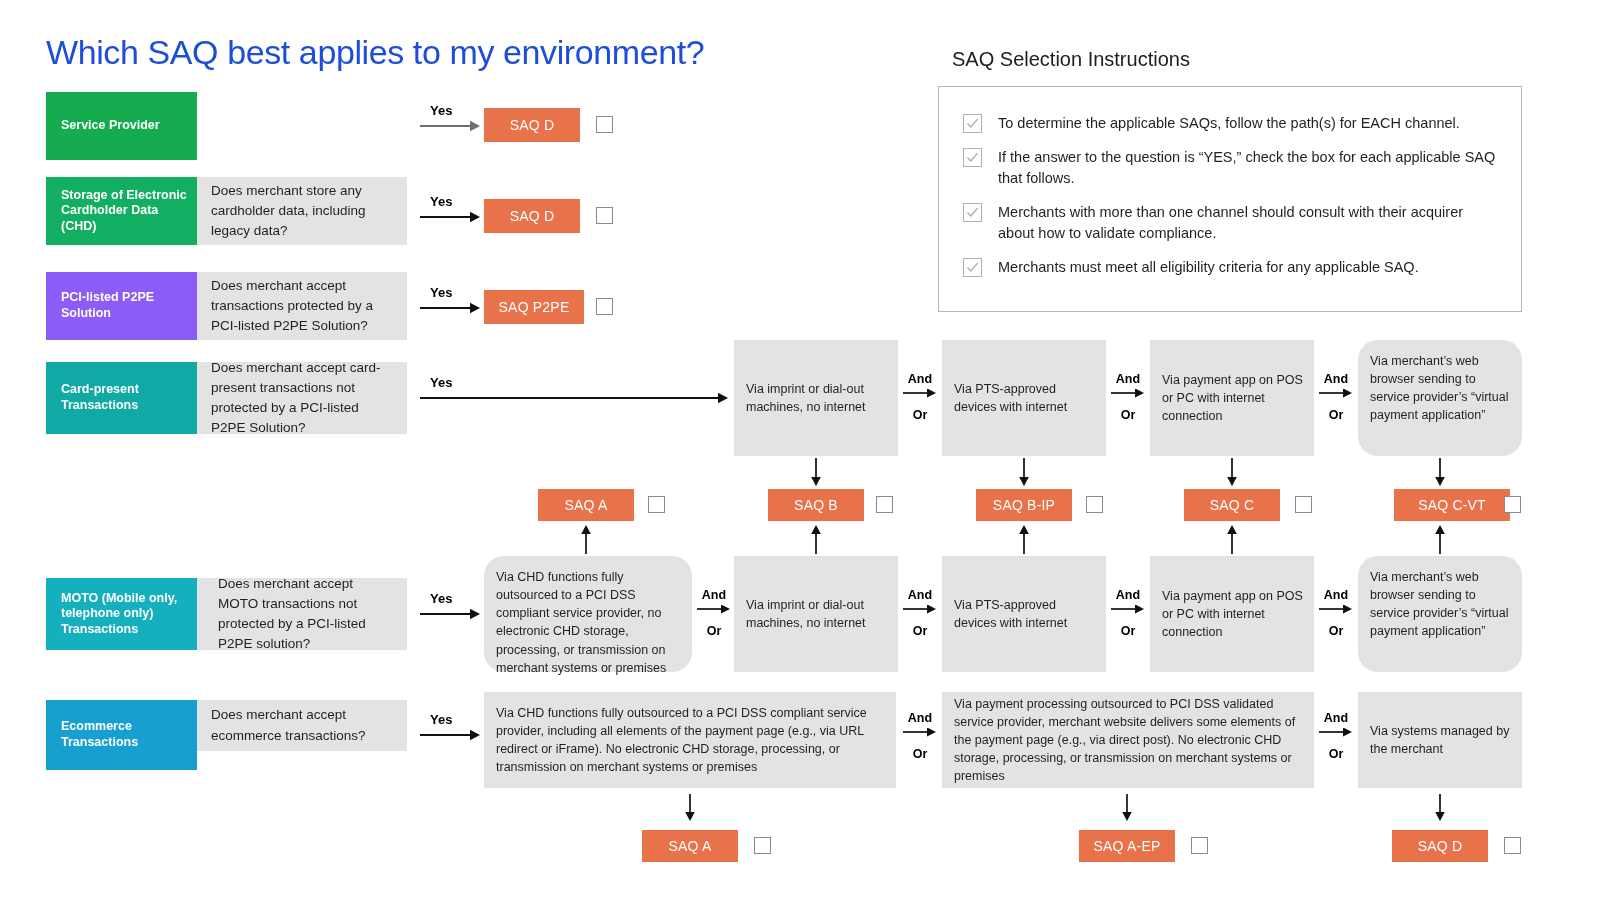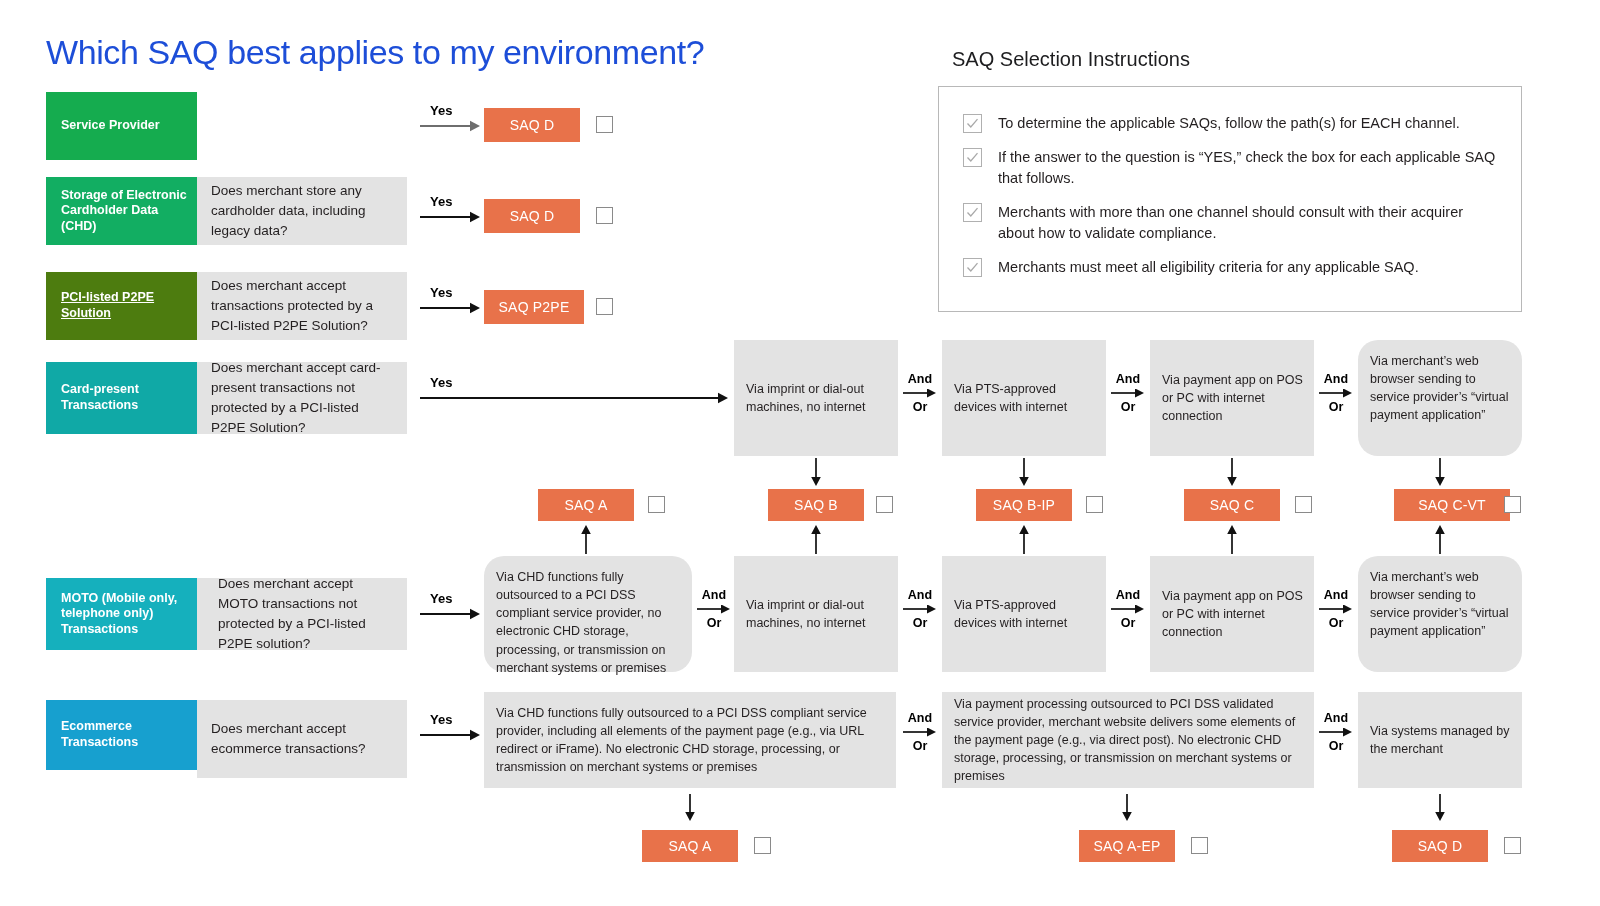--- a/index.html
+++ b/index.html
@@ -74,21 +74,21 @@
   }
   .gbox.topal{align-items:flex-start;padding-top:12px;border-radius:20px;}
 
   
   .yes-label{font-size:13px;font-weight:bold;color:#000;}
   .andor{
     width:34px;text-align:center;font-size:12.5px;font-weight:bold;color:#000;
     line-height:1.0;
   }
   .andor .a{display:block;margin-bottom:3px;}
-  .andor .o{display:block;margin-top:3px;}
+  .andor .o{display:block;margin-top:11px;}
   svg.conn{position:absolute;overflow:visible;}
 </style>
 </head>
 <body>
 
 <div id="canvas">
 
   <div class="abs page-title">Which SAQ best applies to my environment?</div>
 
   <div class="abs instr-title">SAQ Selection Instructions</div>
@@ -151,21 +151,21 @@
   <div class="abs yes-label" style="left:430px;top:194px;">Yes</div>
   <svg class="conn" style="left:420px;top:215px;" width="62" height="10">
     <line x1="0" y1="2" x2="50" y2="2" stroke="#111" stroke-width="1.8"></line>
     <polygon points="50,-3.2 60,2 50,7.2" fill="#111"></polygon>
   </svg>
   <div class="abs saq" style="left:484px;top:199px;width:96px;height:34px;">
     <span>SAQ D</span>
   </div>
   <div class="abs cbox" style="left:596px;top:207px;"></div>
 
-  <div class="abs qtag" style="left:46px;top:272px;height:68px;background:#4d7c0f;text-decoration:underline;">
+  <div class="abs qtag" style="left:46px;top:272px;height:68px;background:#8b5cf6;">
     <span>PCI-listed P2PE Solution</span>
   </div>
   <div class="abs qtext" style="left:197px;top:272px;width:210px;height:68px;">
     <span>Does merchant accept transactions protected by a PCI-listed P2PE Solution?</span>
   </div>
   <div class="abs yes-label" style="left:430px;top:285px;">Yes</div>
   <svg class="conn" style="left:420px;top:306px;" width="62" height="10">
     <line x1="0" y1="2" x2="50" y2="2" stroke="#111" stroke-width="1.8"></line>
     <polygon points="50,-3.2 60,2 50,7.2" fill="#111"></polygon>
   </svg>
@@ -342,21 +342,21 @@
     </svg>
     <span class="o">Or</span>
   </div>
   <div class="abs gbox topal" style="left:1358px;top:556px;width:164px;height:116px;">
     <span>Via merchant’s web browser sending to service provider’s “virtual payment application”</span>
   </div>
 
   <div class="abs qtag" style="left:46px;top:700px;height:70px;background:#17a0cf;">
     <span>Ecommerce Transactions</span>
   </div>
-  <div class="abs qtext" style="left:197px;top:700px;width:210px;height:78px;">
+  <div class="abs qtext" style="left:197px;top:700px;width:210px;height:51px;">
     <span>Does merchant accept ecommerce transactions?</span>
   </div>
   <div class="abs yes-label" style="left:430px;top:712px;">Yes</div>
   <svg class="conn" style="left:420px;top:733px;" width="62" height="10">
     <line x1="0" y1="2" x2="50" y2="2" stroke="#111" stroke-width="1.8"></line>
     <polygon points="50,-3.2 60,2 50,7.2" fill="#111"></polygon>
   </svg>
 
   <div class="abs gbox" style="left:484px;top:692px;width:412px;height:96px;">
     <span>Via CHD functions fully outsourced to a PCI DSS compliant service provider, including all elements of the payment page (e.g., via URL redirect or iFrame). No electronic CHD storage, processing, or transmission on merchant systems or premises</span>

